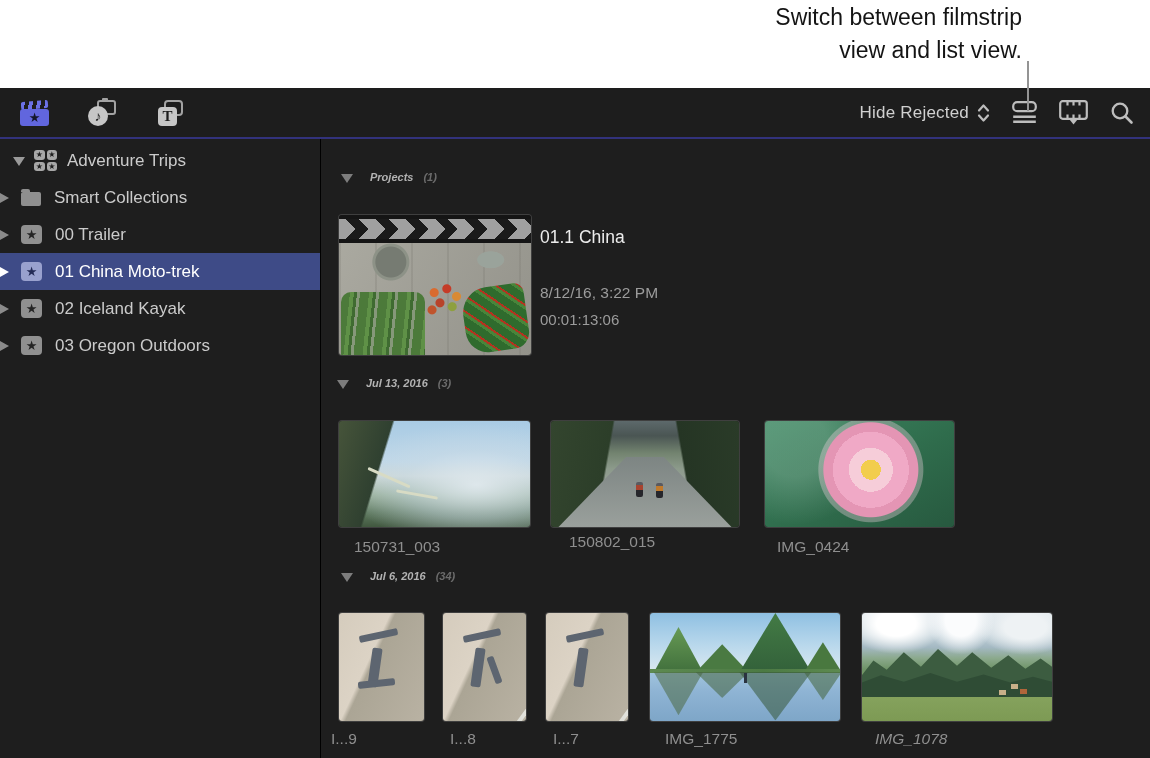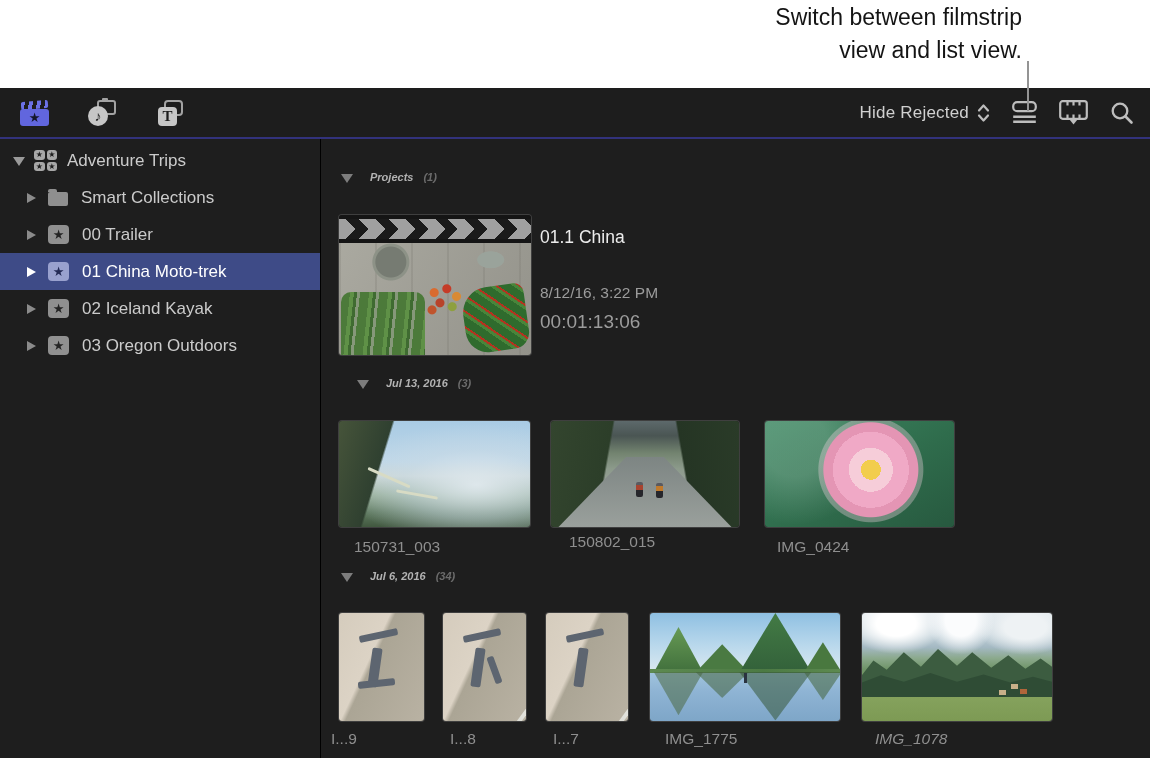--- a/index.html
+++ b/index.html
@@ -65,21 +65,21 @@
   .gap8{margin-left:8px;} .gap22{margin-left:22px;}
 
   
   .main{flex:1;display:flex;min-height:0;}
   .sidebar{width:320px;flex:0 0 auto;border-right:1px solid #000;padding-top:3px;background:#1e1e1e;}
   .content{flex:1;position:relative;background:#1e1e1e;}
 
   
   .srow{height:37px;display:flex;align-items:center;color:#cbcbcb;font-size:17px;}
   .srow.lib{padding-left:13px;}
-  .srow.child{padding-left:27px;}
+  .srow.child{}
   .srow.selected{background:#3e4b87;color:#fff;}
   .tri-r{width:0;height:0;border-top:5.5px solid transparent;border-bottom:5.5px solid transparent;
     border-left:9px solid #8b8b8b;margin-right:12px;flex:0 0 auto;}
   .tri-dn{width:0;height:0;border-left:6px solid transparent;border-right:6px solid transparent;
     border-top:9px solid #9a9a9a;margin-right:9px;margin-top:2px;flex:0 0 auto;}
   .srow.selected .tri-r{border-left-color:#fff;}
   .badge{width:21px;height:19px;border-radius:4px;background:#909090;color:#242424;
     display:flex;align-items:center;justify-content:center;font-size:13px;margin-right:13px;flex:0 0 auto;}
   .badge::before{content:"★";}
   .srow.selected .badge{background:#99a1ce;color:#232a55;}
@@ -303,23 +303,23 @@
             <div class="chevBot"></div>
         </div>
         <div class="photo">
           <span class="cukes"></span>
           <span class="toms"></span>
           <span class="peps"></span>
         </div>
       </div>
       <div style="position:absolute;left:219px;top:88px;font-size:17.5px;color:#ececec;">01.1 China</div>
       <div style="position:absolute;left:219px;top:145px;font-size:15.5px;color:#9c9c9c;">8/12/16, 3:22 PM</div>
-      <div style="position:absolute;left:219px;top:172px;font-size:19px;color:#9c9c9c;">00:01:13:06</div>
-
-      <div class="sechdr" style="left:36px;top:238px;justify-content:flex-end;">
+      <div style="position:absolute;left:219px;top:172px;font-size:15px;color:#9c9c9c;">00:01:13:06</div>
+
+      <div class="sechdr" style="left:16px;top:238px;justify-content:flex-end;">
         <span class="tri-dn"></span>
         <span>Jul 13, 2016</span>
         <span class="count">(3)</span>
       </div>
 
       <div class="thumb t-wall" style="left:18px;top:282px;width:191px;height:106px;">
         <span class="wallseg w1"></span>
         <span class="wallseg w2"></span>
       </div>
       <div class="thumb t-road" style="left:230px;top:282px;width:188px;height:106px;">

